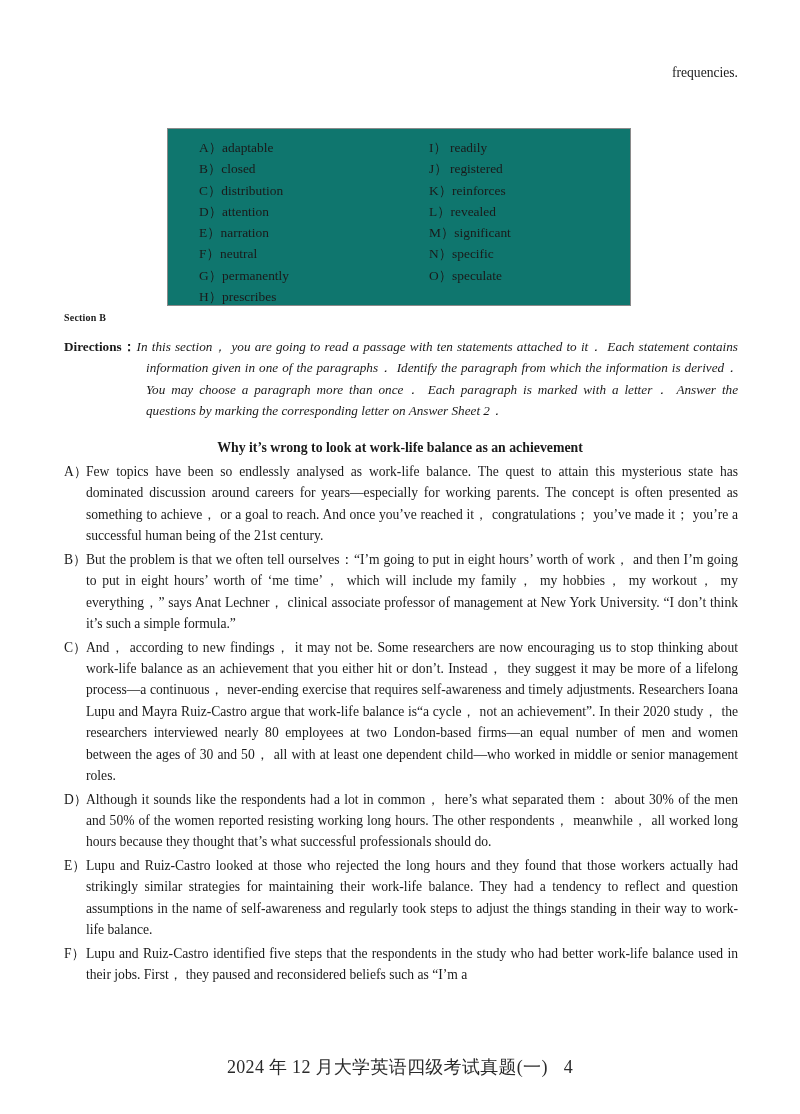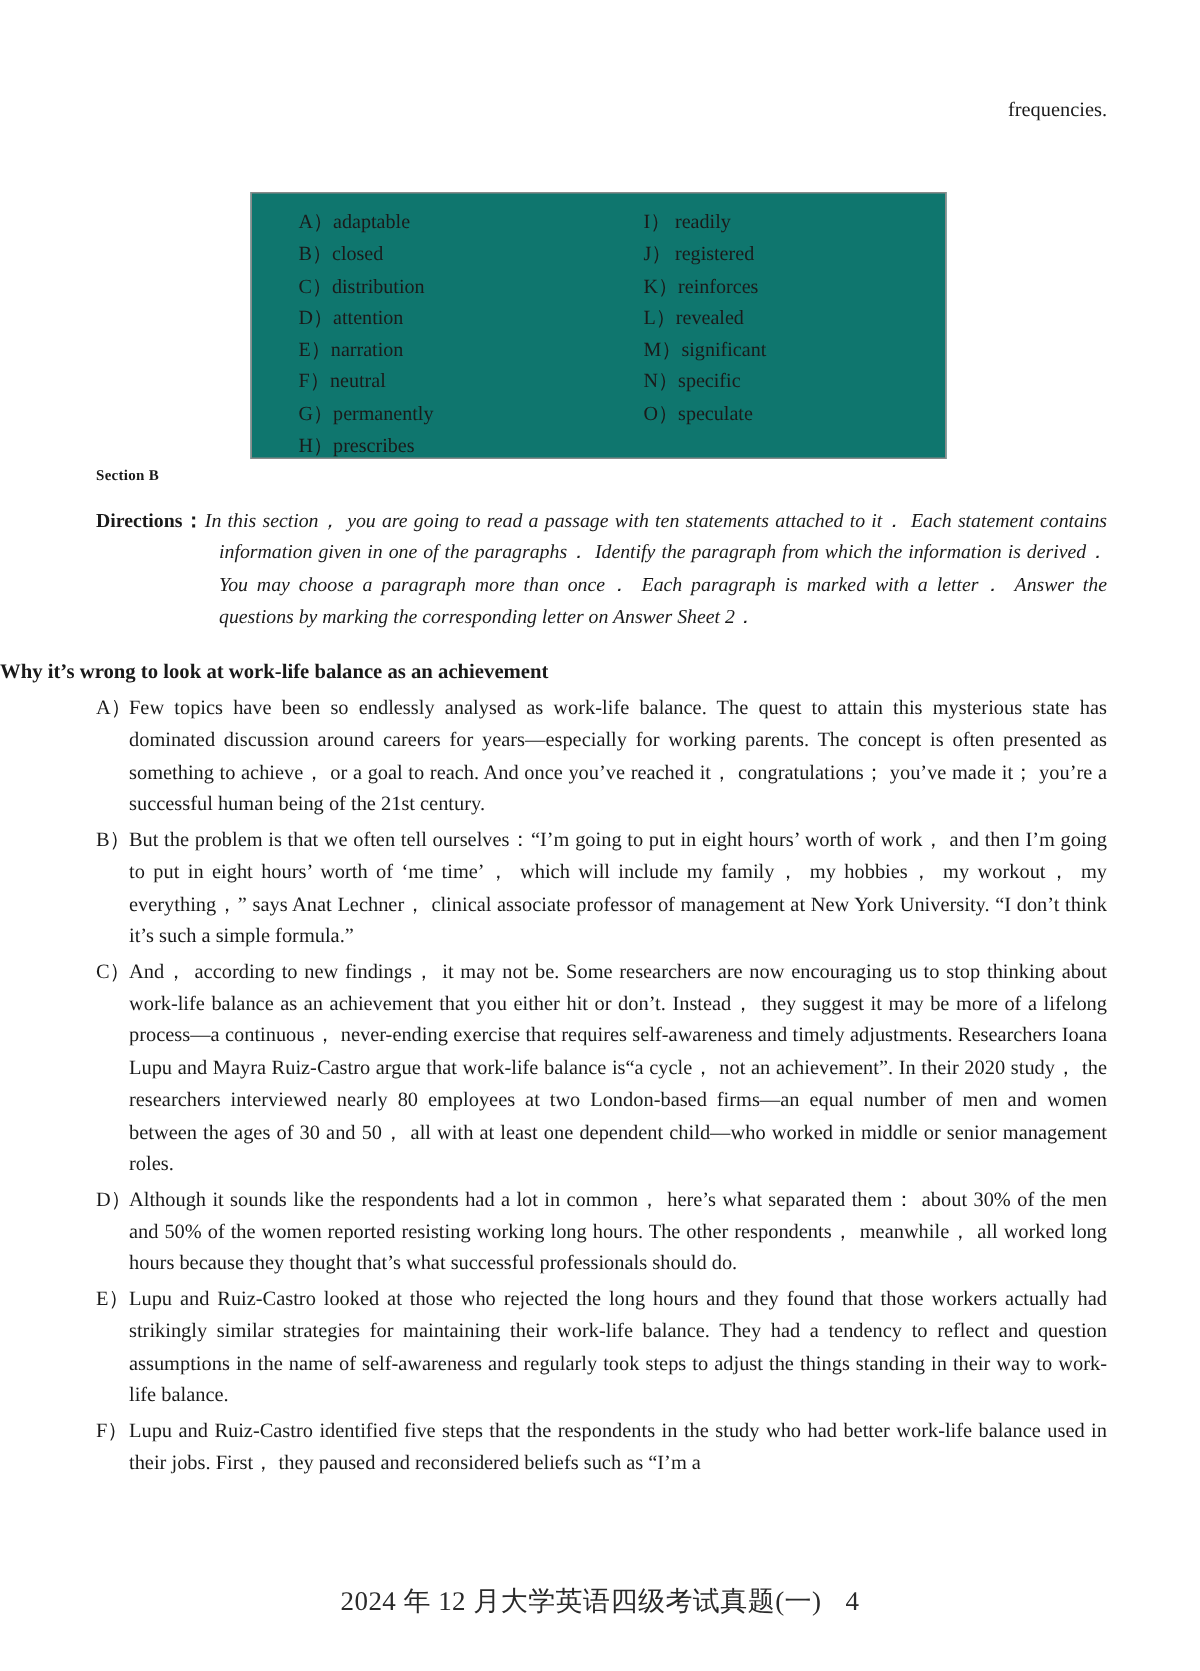--- a/index.html
+++ b/index.html
@@ -117,21 +117,21 @@
   .dir-body {
     font-style: italic;
   }
   .dir-body b { font-style: italic; font-weight: normal; }
 
   .passage-title {
     position: absolute;
     left: 0;
     top: 440px;
     width: 800px;
-    text-align: left;
+    text-align: center;
     font-size: 13.8px;
     font-weight: bold;
   }
 
   
   .paras {
     position: absolute;
     left: 64px;
     top: 461px;
     width: 674px;

